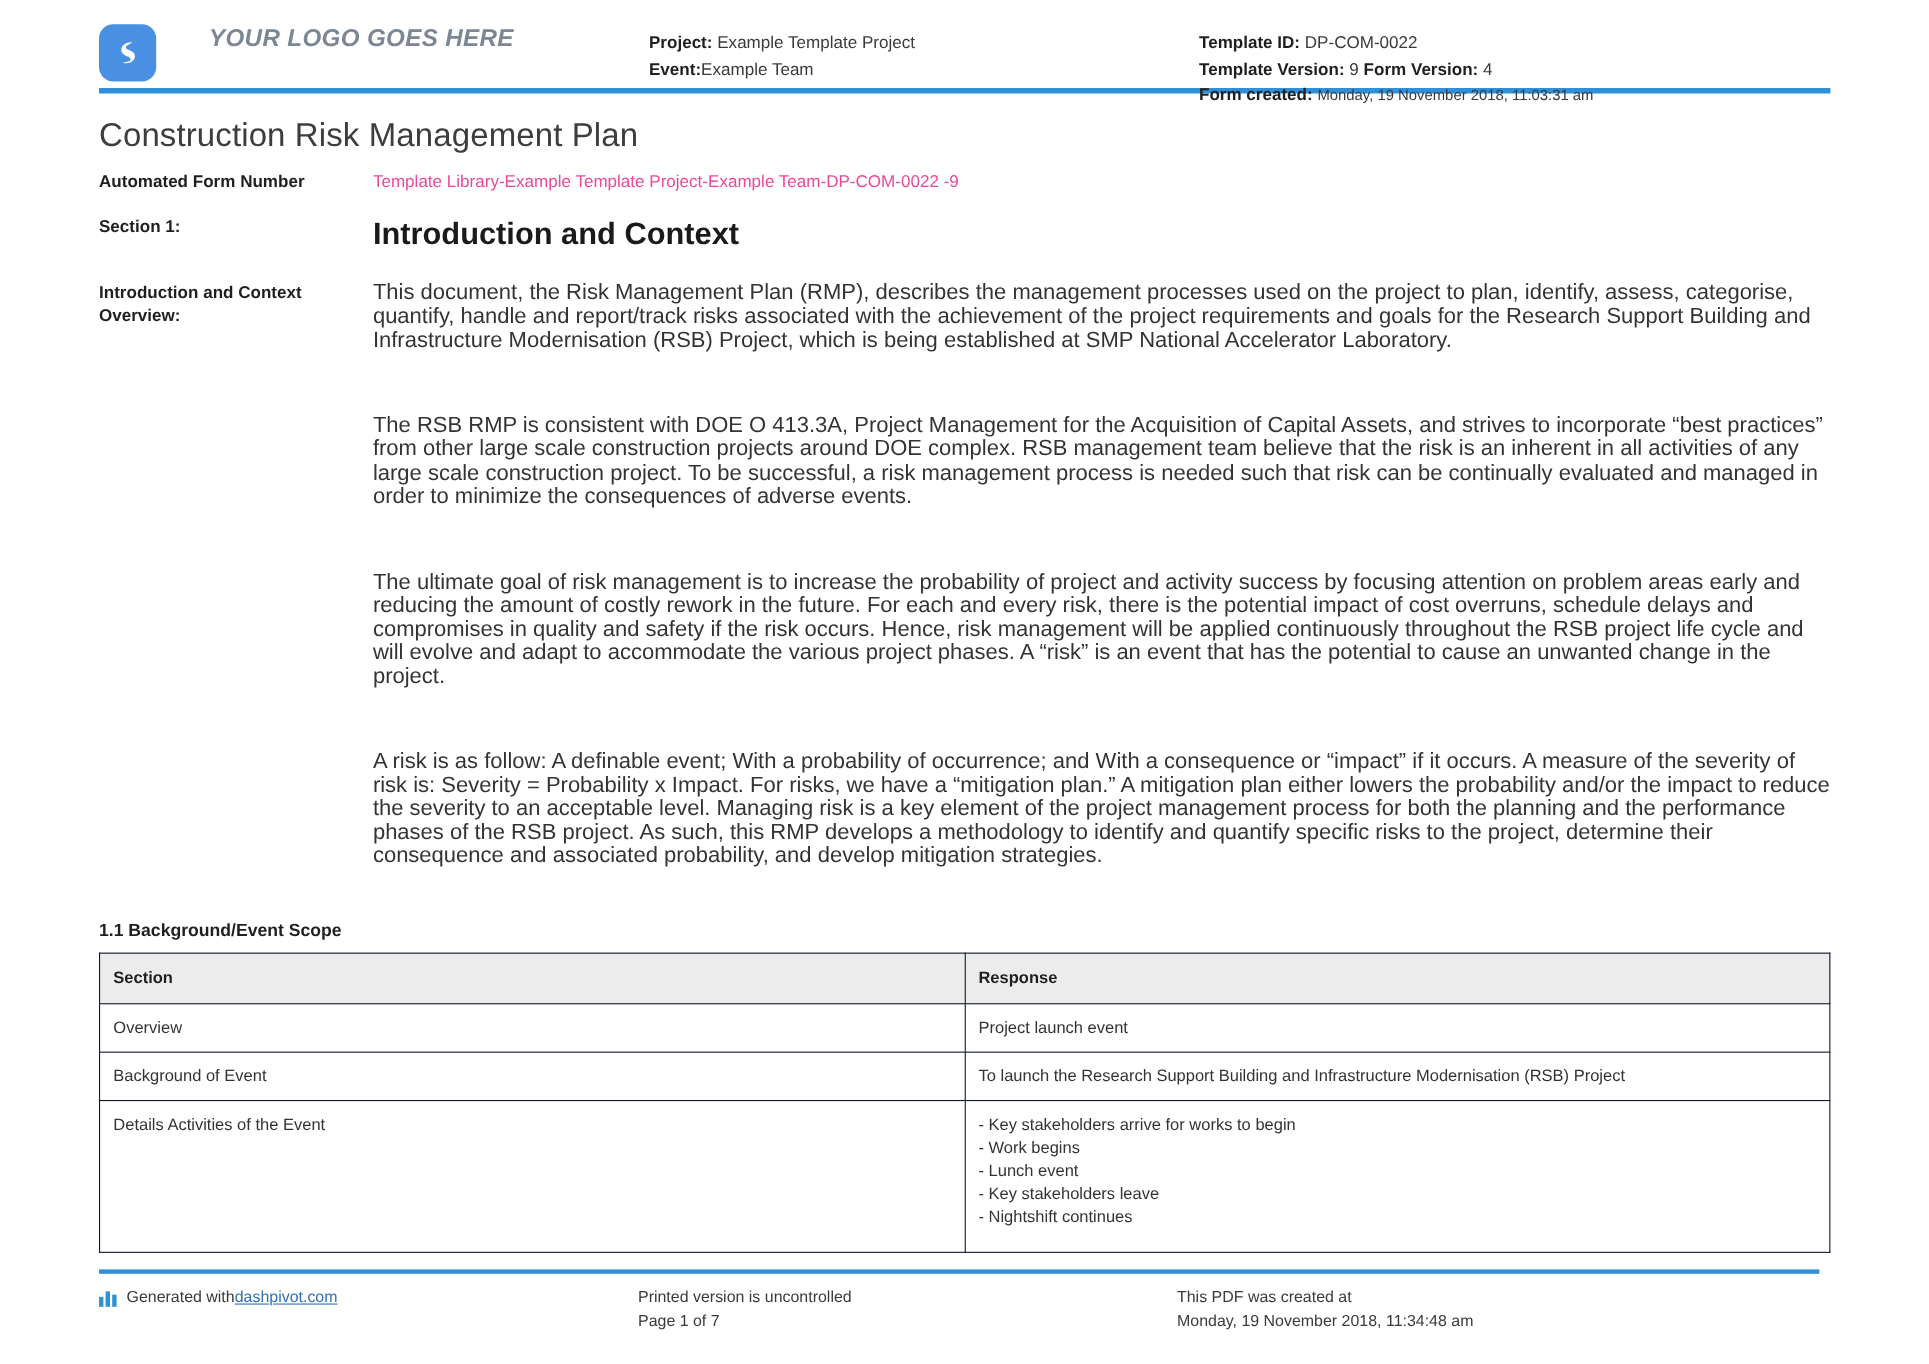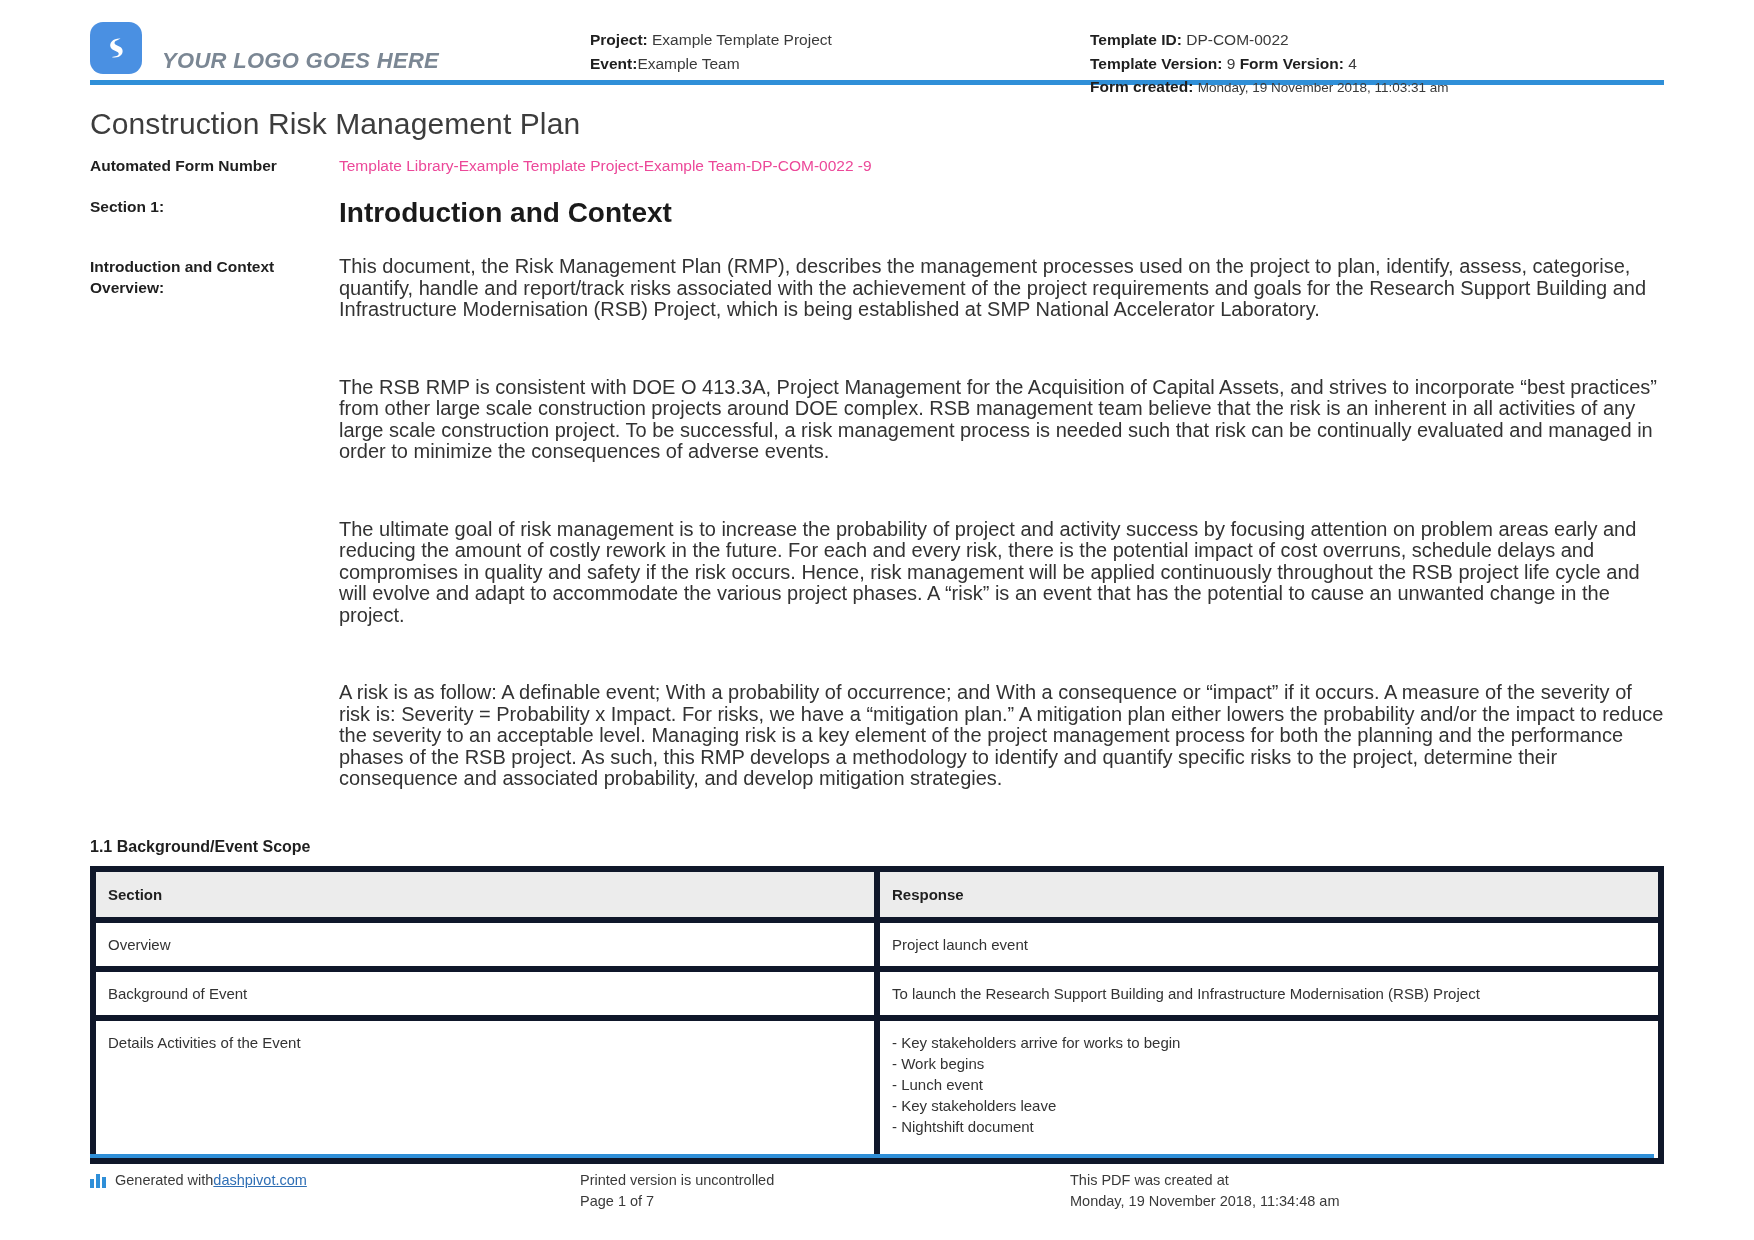--- a/index.html
+++ b/index.html
@@ -27,23 +27,24 @@
   
   .header {
     display: flex;
     align-items: flex-start;
     padding-top: 22px;
     height: 76px;
     box-sizing: border-box;
   }
   .logo-block {
     display: flex;
-    align-items: flex-end;
+    align-items: flex-start;
     width: 500px;
     flex: 0 0 500px;
+    gap: 28px;
   }
   .logo-mark {
     width: 52px;
     height: 52px;
     border-radius: 13px;
     background: #4a90e2;
     display: flex;
     align-items: center;
     justify-content: center;
     flex: 0 0 52px;
@@ -137,21 +138,21 @@
     margin-top: 48px;
     margin-bottom: 10px;
   }
   table.data-table {
     width: 100%;
     border-collapse: collapse;
     table-layout: fixed;
   }
   table.data-table th,
   table.data-table td {
-    border: 6px solid #0f172a;
+    border: 1px solid #0f172a;
     text-align: left;
     vertical-align: top;
     padding: 11px 12px;
     font-size: 15px;
     line-height: 21px;
     color: #333333;
   }
   table.data-table th {
     background: #ececec;
     font-weight: bold;
@@ -297,21 +298,21 @@
       <tr>
         <td class="cell-section">Background of Event</td>
         <td>To launch the Research Support Building and Infrastructure Modernisation (RSB) Project</td>
       </tr>
       <tr>
         <td class="cell-section cell-tall">Details Activities of the Event</td>
         <td class="cell-tall multiline">- Key stakeholders arrive for works to begin
 - Work begins
 - Lunch event
 - Key stakeholders leave
-- Nightshift document</td>
+- Nightshift continues</td>
       </tr>
     </tbody>
   </table>
 
   <div class="footer-wrap">
     <div class="footer-rule"></div>
     <div class="footer">
       <div class="footer-left">
         <span class="bars-icon">
             <i></i>

